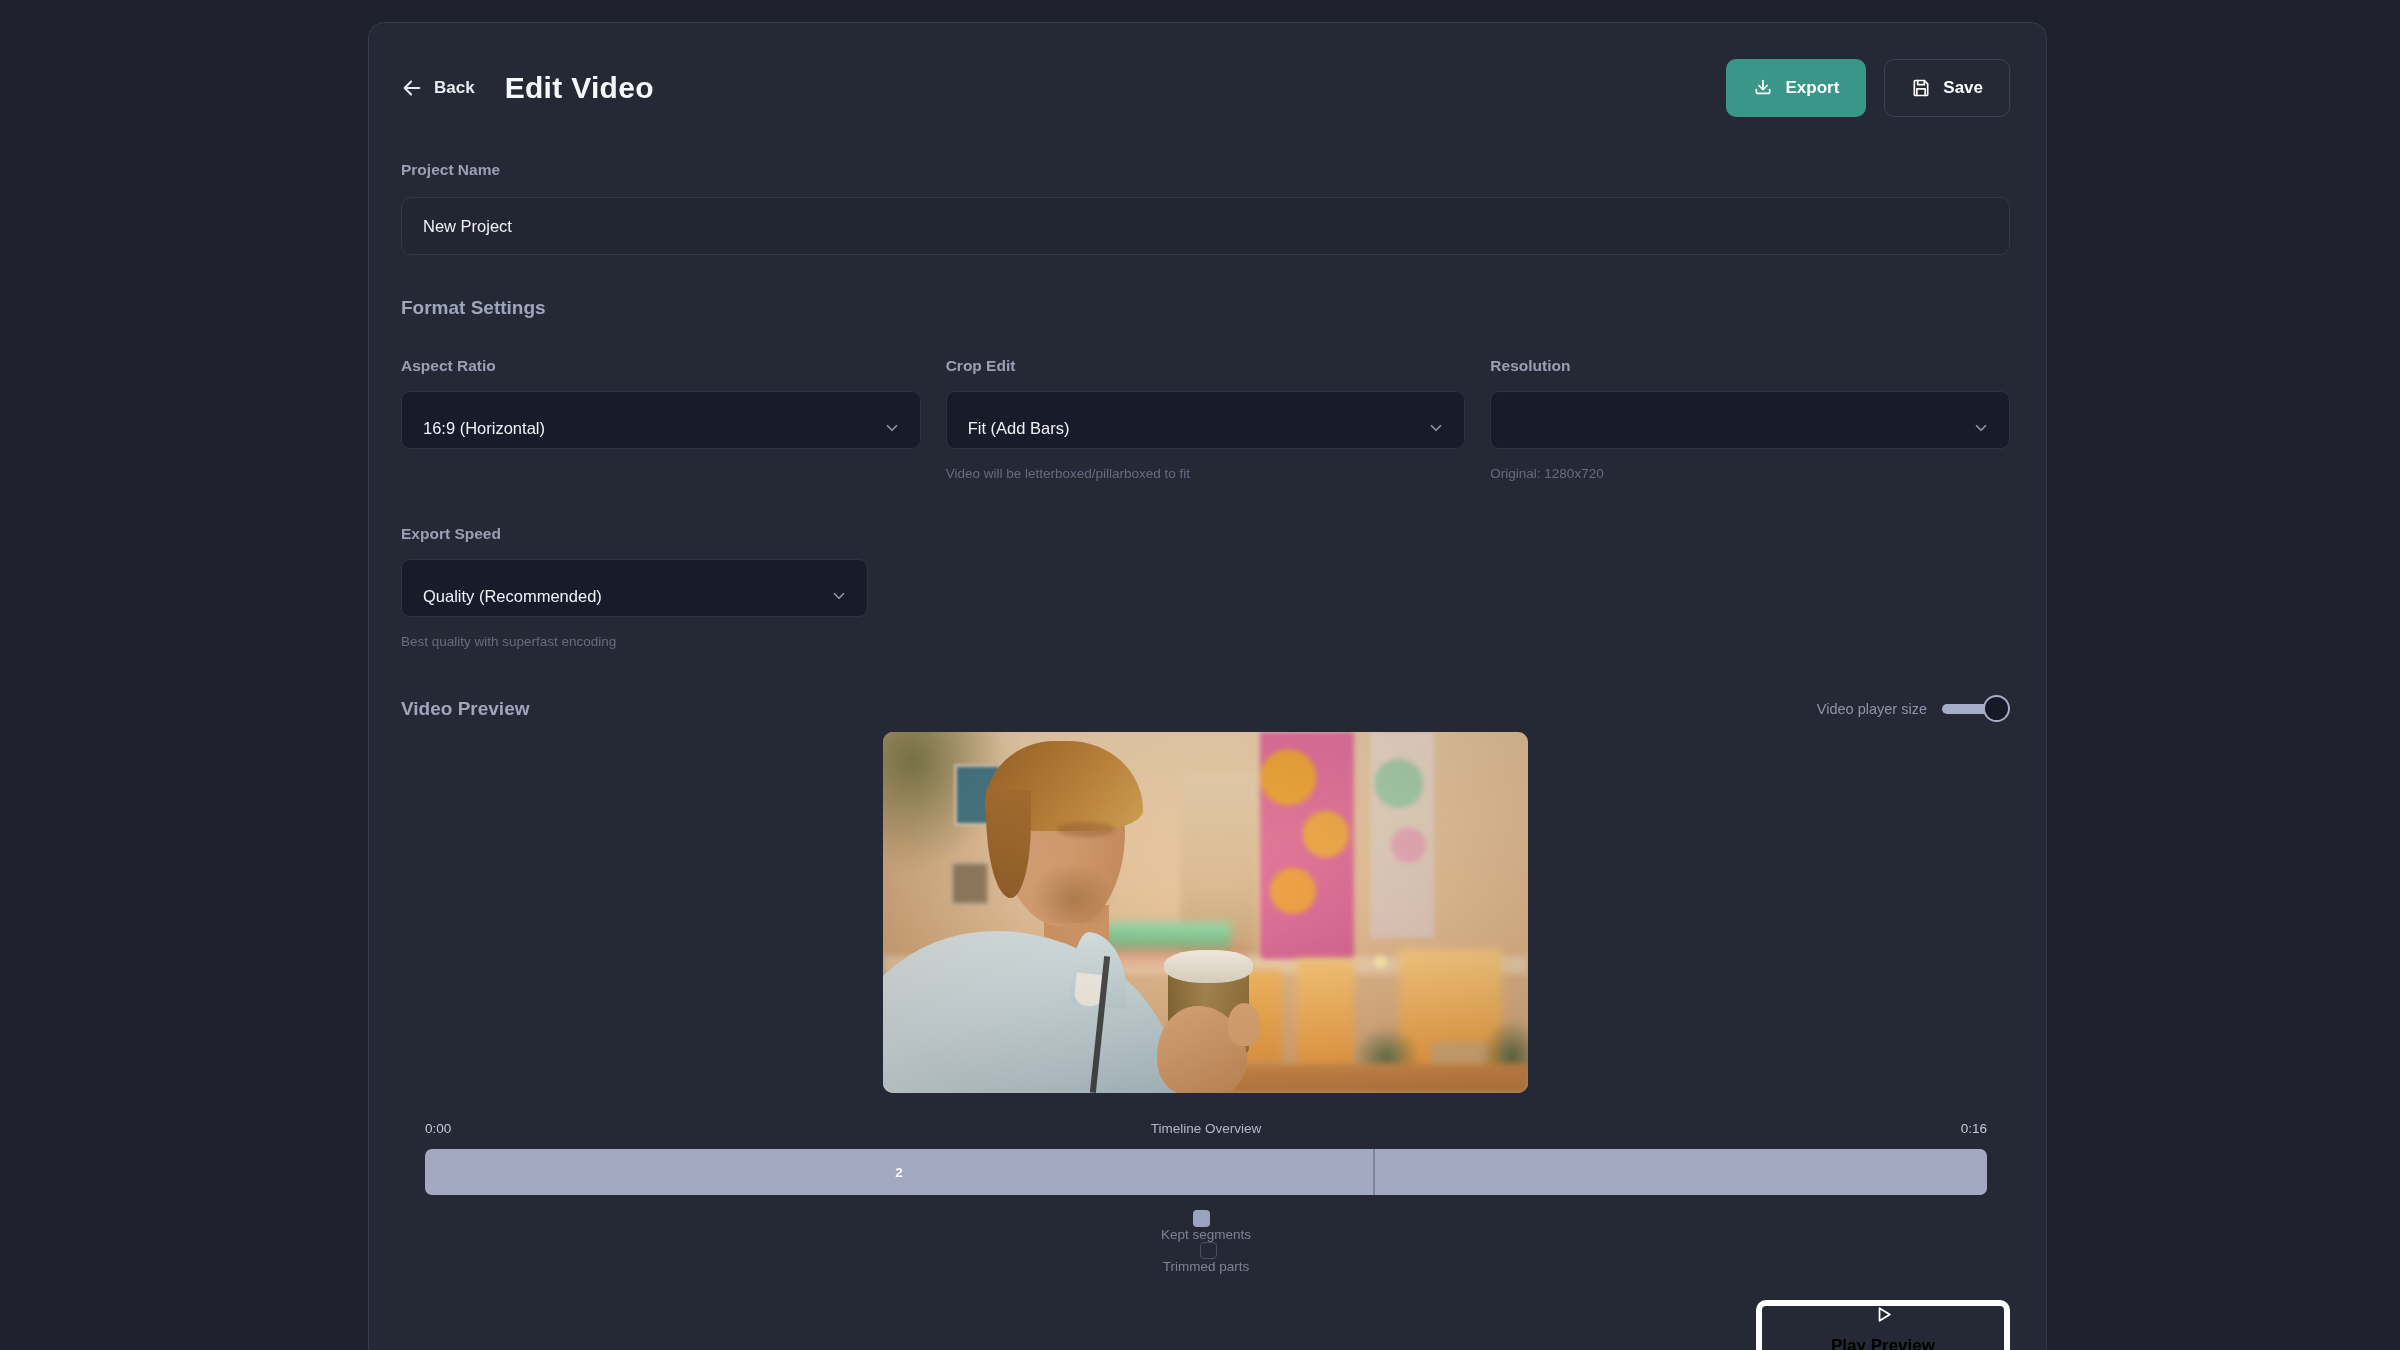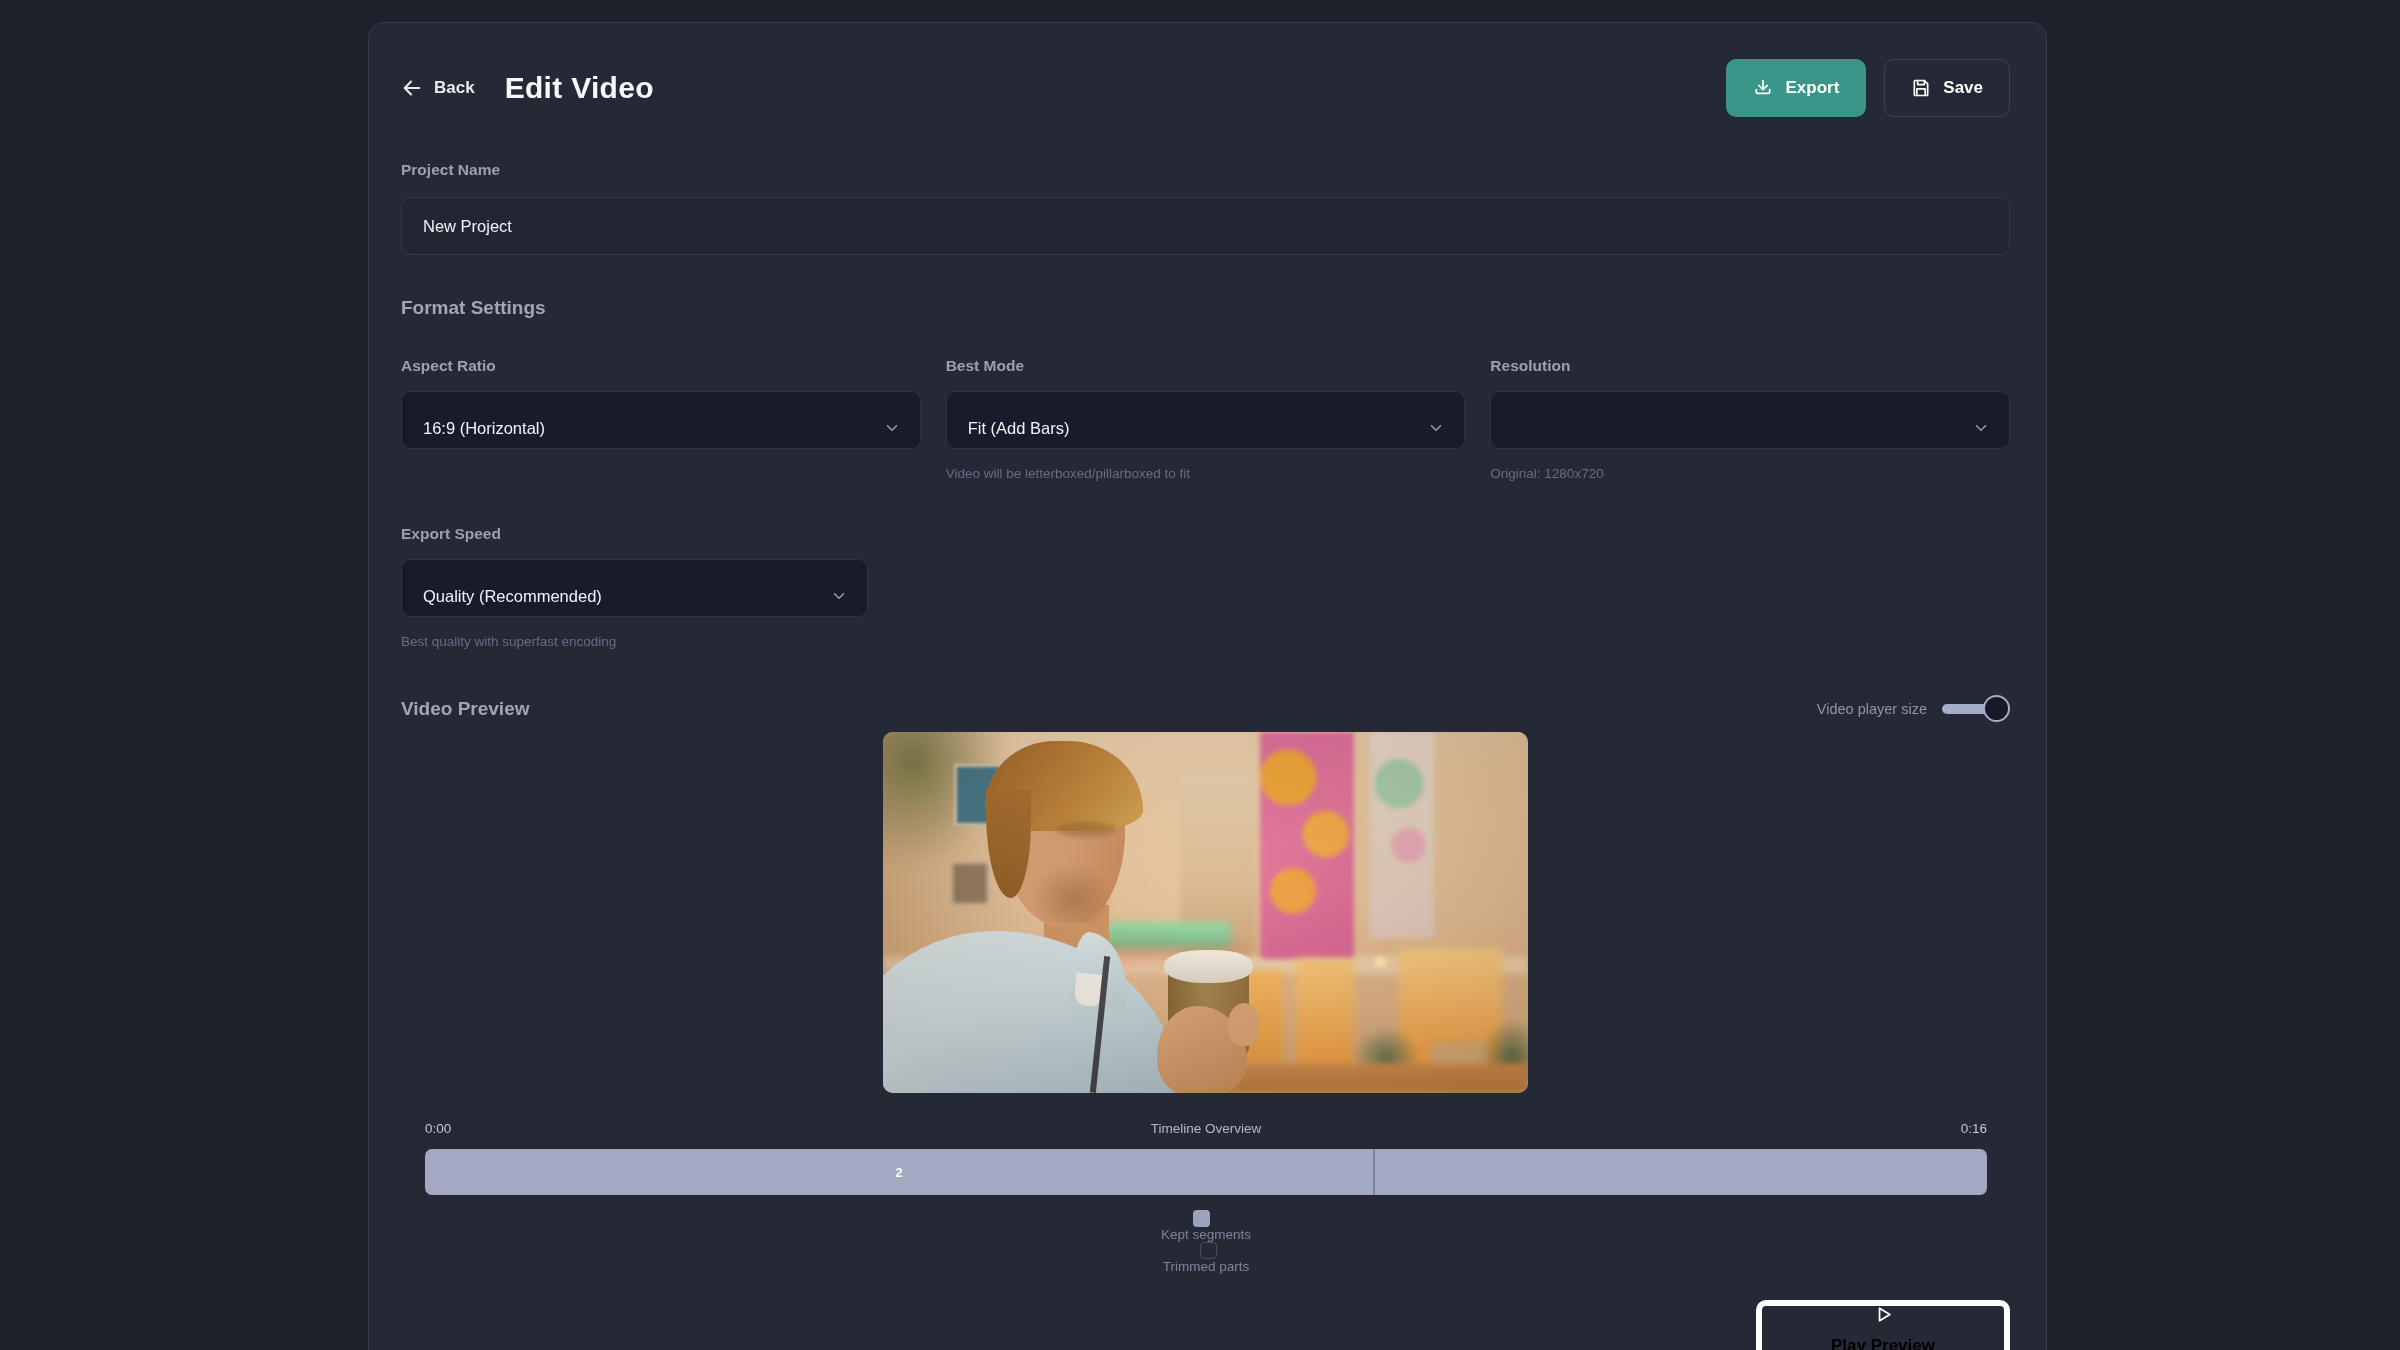--- a/index.html
+++ b/index.html
@@ -192,21 +192,21 @@
       <div class="select">
         <span class="val">16:9 (Horizontal)</span>
         <span>
           <svg width="18" height="18" viewBox="0 0 24 24" fill="none" stroke="#9298ac" stroke-width="2.2" stroke-linecap="round" stroke-linejoin="round">
               <polyline points="6 9 12 15 18 9"></polyline>
             </svg>
         </span>
       </div>
     </div>
     <div>
-      <span class="field-label">Best Mode</span>
+      <span class="field-label">Crop Edit</span>
       <div class="select">
         <span class="val">Fit (Add Bars)</span>
         <span>
           <svg width="18" height="18" viewBox="0 0 24 24" fill="none" stroke="#9298ac" stroke-width="2.2" stroke-linecap="round" stroke-linejoin="round">
               <polyline points="6 9 12 15 18 9"></polyline>
             </svg>
         </span>
       </div>
       <div class="helper">Video will be letterboxed/pillarboxed to fit</div>
     </div>

